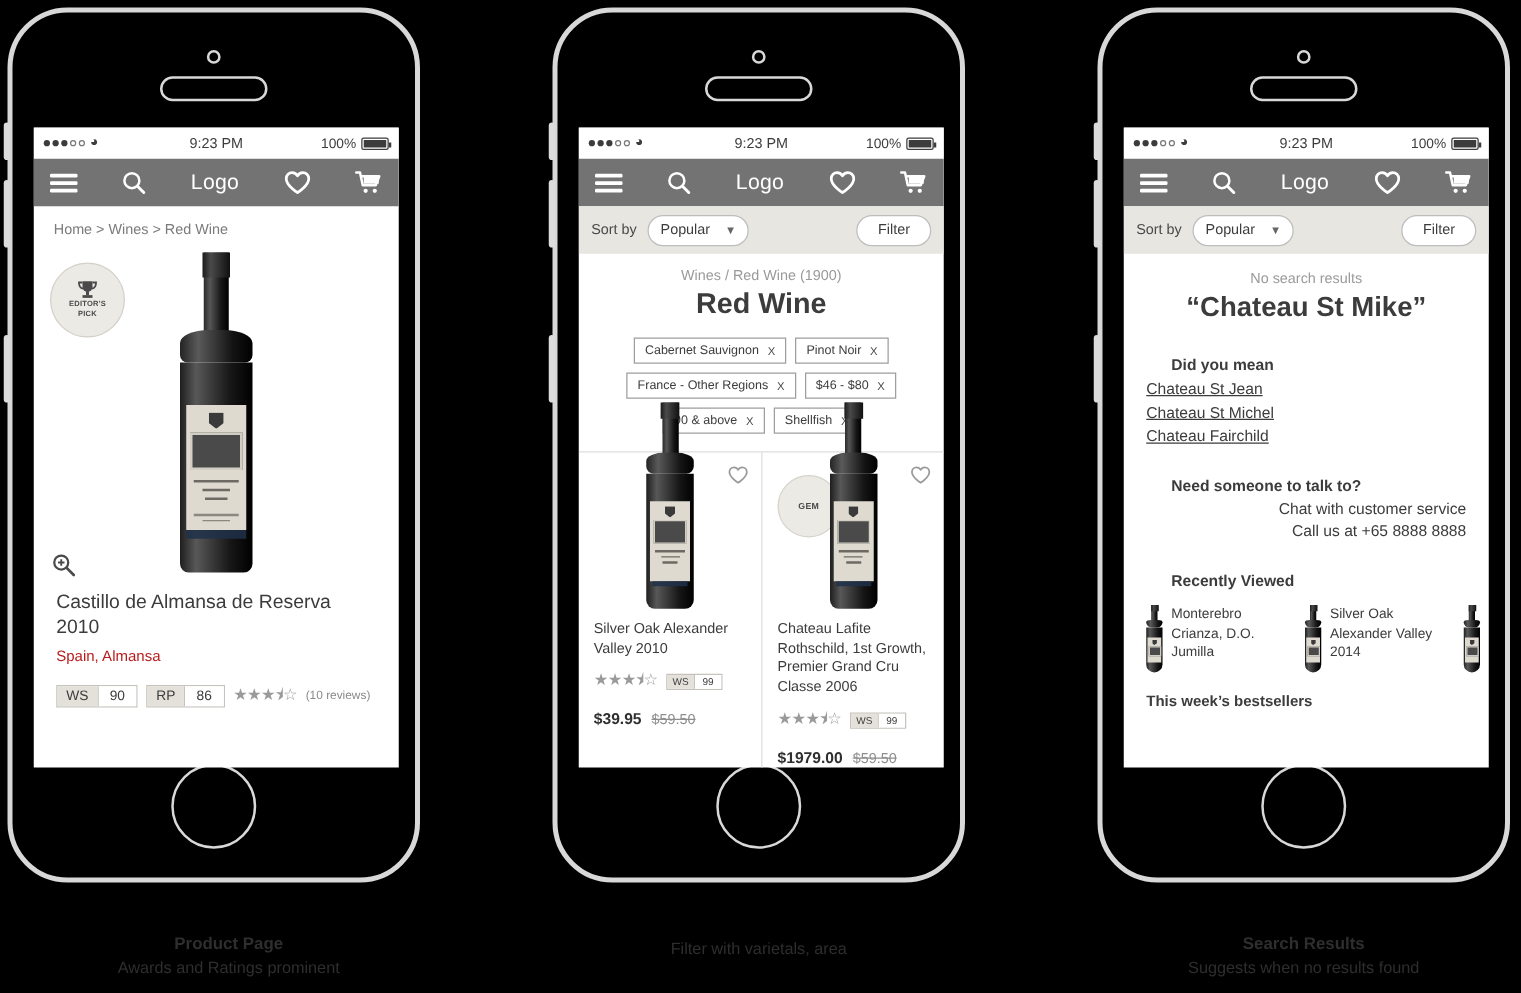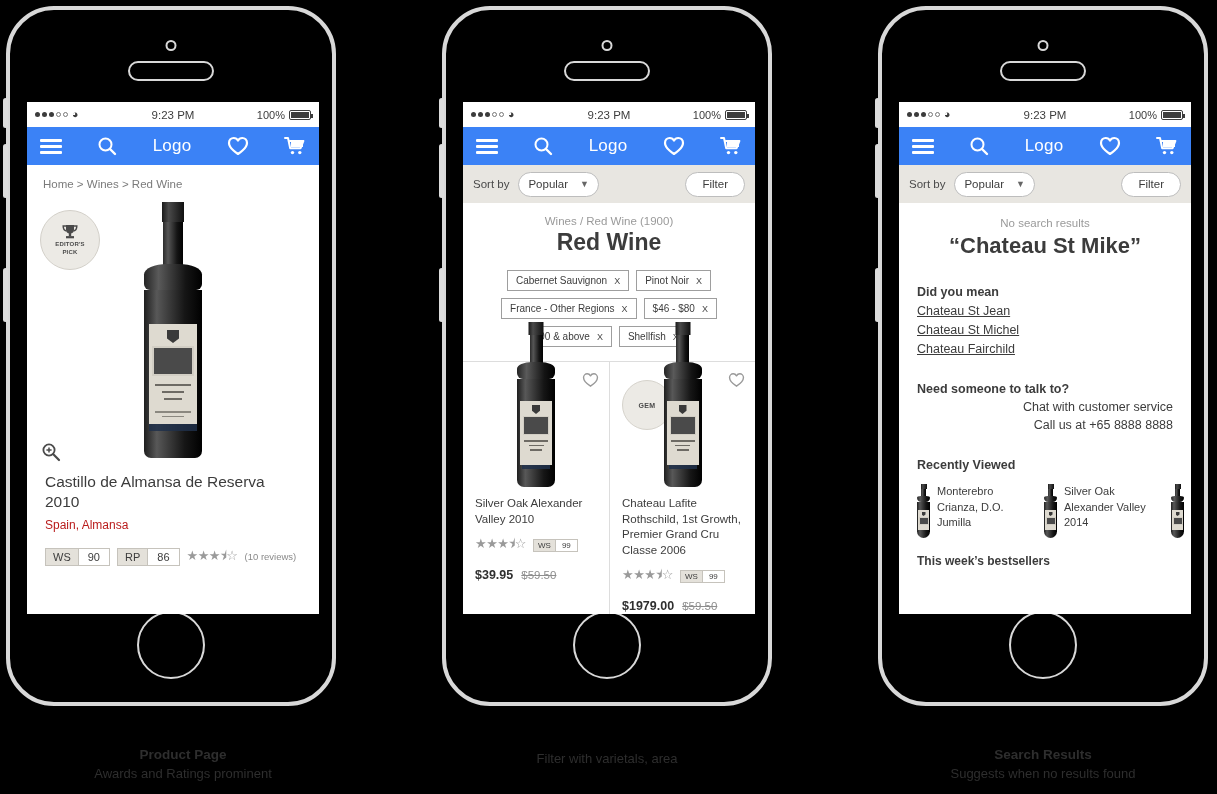--- a/index.html
+++ b/index.html
@@ -39,21 +39,21 @@
   .dot.off{background:#fff;border:1px solid #777;box-sizing:border-box;}
   .wifi{font-size:11px;line-height:1;color:#3c3c3c;}
   .sb-mid{width:34%;text-align:center;font-size:11.5px;color:#3c3c3c;}
   .sb-right{width:33%;display:flex;align-items:center;justify-content:flex-end;gap:4px;}
   .batt{width:22px;height:10px;border:1px solid #3c3c3c;border-radius:2px;position:relative;
         box-sizing:border-box;padding:1px;}
   .batt i{display:block;height:100%;background:#3c3c3c;}
   .batt:after{content:"";position:absolute;right:-3px;top:3px;width:2px;height:4px;background:#3c3c3c;}
 
   
-  .navbar{height:38px;background:#3b82f6;display:flex;align-items:center;
+  .navbar{height:38px;background:#737373;display:flex;align-items:center;
           justify-content:space-between;padding:0 13px;color:#fff;}
   .burger{width:22px;}
   .burger span{display:block;height:3px;background:#fff;margin:3px 0;border-radius:1px;}
   .logo{font-size:17px;color:#fff;letter-spacing:.2px;}
   svg.ic{display:block;}
 
   
   .sortbar{height:38px;background:#e8e6e1;display:flex;align-items:center;
            padding:0 10px;gap:9px;}
   .sortlabel{font-size:11.5px;color:#4a4a4a;}
@@ -140,21 +140,21 @@
   .cardrate .score .k{padding:1px 4px;} .cardrate .score .v{padding:1px 6px;}
   .pricerow{display:flex;align-items:baseline;gap:8px;margin-top:12px;}
   .price{font-size:12.5px;font-weight:bold;color:#2f2f2f;}
   .wasprice{font-size:11.5px;color:#8e8e8e;text-decoration:line-through;}
 
   
   .sr{padding:14px 18px 0;}
   .srsub{text-align:center;font-size:11.5px;color:#9a9a9a;}
   .srq{text-align:center;font-size:22px;font-weight:bold;color:#3c3c3c;margin-top:4px;}
   .blk{margin-top:26px;}
-  .blkttl{font-size:12.5px;font-weight:bold;color:#3c3c3c;}
+  .blkttl{font-size:12.5px;font-weight:bold;color:#3c3c3c;margin-left:20px;}
   .sugg{font-size:12.5px;color:#3c3c3c;text-decoration:underline;margin-top:5px;}
   .line{font-size:12.5px;color:#3c3c3c;margin-top:4px;text-align:right;}
   .rv{display:flex;gap:11px;margin-top:12px;}
   .rvitem{display:flex;gap:7px;align-items:flex-start;flex:0 0 auto;width:116px;}
   .rvname{font-size:11px;color:#3c3c3c;line-height:1.42;}
   .tiny .bot-body{width:13px;}
   .tiny .neck{width:5px;height:14px;}
   .tiny .cap{width:6px;height:5px;}
   .tiny .shoulder{width:13px;height:6px;}
   .tiny .body{width:13px;height:36px;}

